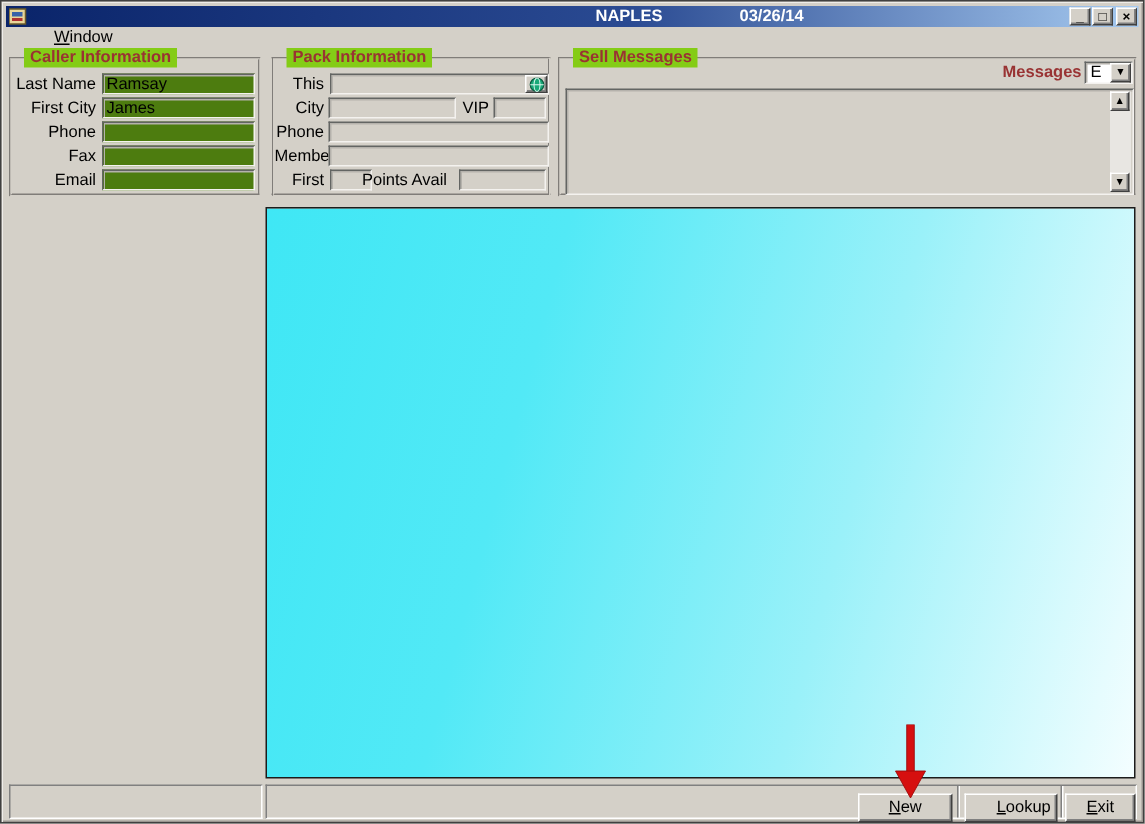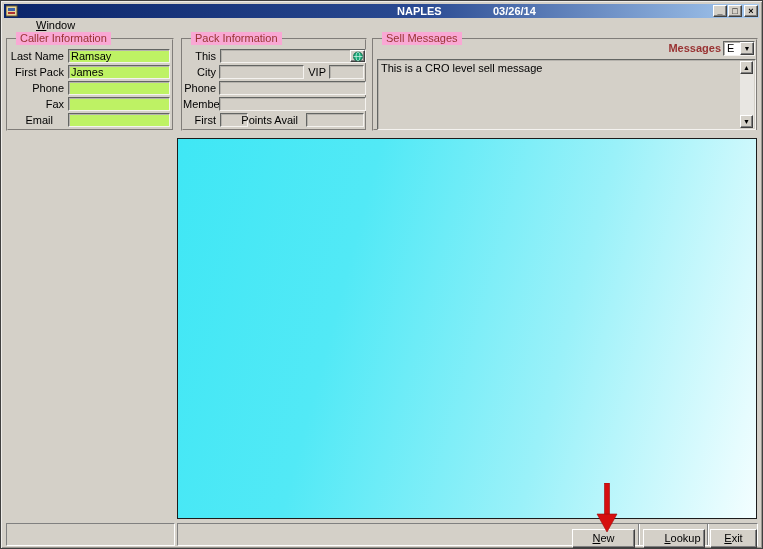--- a/index.html
+++ b/index.html
@@ -31,28 +31,28 @@
   .winbtn.close{right:1px;}
   
   .menubar{position:absolute;left:3px;top:18px;right:3px;height:14px;font-size:11px;}
   .menu-item{position:absolute;left:4px;top:0;padding:0 4px;color:#000;cursor:default;margin-left:24px;}
   .u{text-decoration:underline;}
   
   .groupbox{
     position:absolute;border:2px groove #d4d0c8;
   }
   .legend{
-    position:absolute;top:-8px;left:8px;background:#f9a8d4;padding:0 4px;
-    color:#993333;font-size:11px;font-weight:normal;line-height:13px;white-space:nowrap;
+    position:absolute;top:-8px;left:8px;background:#84cc16;padding:0 4px;
+    color:#993333;font-size:11px;font-weight:bold;line-height:13px;white-space:nowrap;
   }
   .flabel{
     position:absolute;font-size:11px;color:#000;text-align:right;line-height:14px;white-space:nowrap;
   }
   .tf{
-    position:absolute;height:14px;font-size:11px;color:#000;background:#bef264;
+    position:absolute;height:14px;font-size:11px;color:#000;background:#4d7c0f;
     border:1px solid;border-color:#636563 #f4f2ef #f4f2ef #636563;
     box-shadow:inset 1px 1px 0 #b5b2ac;
     padding:0 2px;outline:none;
   }
   .tf:disabled,.tf.dis{background:#d4d0c8;color:#000;}
   
   .sell-box{
     position:absolute;background:#d4d0c8;
     border:1px solid;border-color:#636563 #f4f2ef #f4f2ef #636563;
     box-shadow:inset 1px 1px 0 #b5b2ac;
@@ -129,24 +129,24 @@
     <span class="winbtn close">×</span>
   </div>
 
   <div class="menubar">
     <span class="menu-item"><span class="u">W</span><span>indow</span></span>
   </div>
 
   <div class="groupbox" style="left:5px;top:37px;width:168px;height:93px;">
     <span class="legend">Caller Information</span>
     <span class="flabel" style="left:0;top:9px;width:56px;">Last Name</span>
-    <span class="flabel" style="left:0;top:25px;width:56px;">First Pack</span>
+    <span class="flabel" style="left:0;top:25px;width:56px;">First City</span>
     <span class="flabel" style="left:0;top:41px;width:56px;">Phone</span>
     <span class="flabel" style="left:0;top:57px;width:56px;">Fax</span>
-    <span class="flabel" style="left:0;top:73px;width:45px;">Email</span>
+    <span class="flabel" style="left:0;top:73px;width:56px;">Email</span>
     <input class="tf" style="left: 60px; top: 9px; width: 102px;" value="Ramsay">
     <input class="tf" style="left: 60px; top: 25px; width: 102px;" value="James">
     <input class="tf" style="left: 60px; top: 41px; width: 102px;" value="">
     <input class="tf" style="left: 60px; top: 57px; width: 102px;" value="">
     <input class="tf" style="left: 60px; top: 73px; width: 102px;" value="">
   </div>
 
   <div class="groupbox" style="left:180px;top:37px;width:186px;height:93px;">
     <span class="legend">Pack Information</span>
     <span class="flabel" style="left:0;top:9px;width:33px;">This</span>
@@ -173,21 +173,20 @@
   </div>
 
   <div class="groupbox" style="left:371px;top:37px;width:386px;height:93px;">
     <span class="legend">Sell Messages</span>
     <span class="flabel" style="left:255px;top:1px;width:92px;color:#993333;font-weight:bold;">Messages</span>
     <div class="combo" style="left:349px;top:1px;width:32px;">
       <span>E</span>
       <span class="drop">▼</span>
     </div>
     <div class="sell-box" style="left:3px;top:19px;width:379px;height:71px;">
-      <span>This is a CRO level sell message</span>
       <div class="vscroll">
         <span class="sbtn up">▲</span>
         <span class="sbtn down">▼</span>
       </div>
     </div>
   </div>
 
   <div class="canvas"></div>
 
   <div class="statuspanel left"></div>

